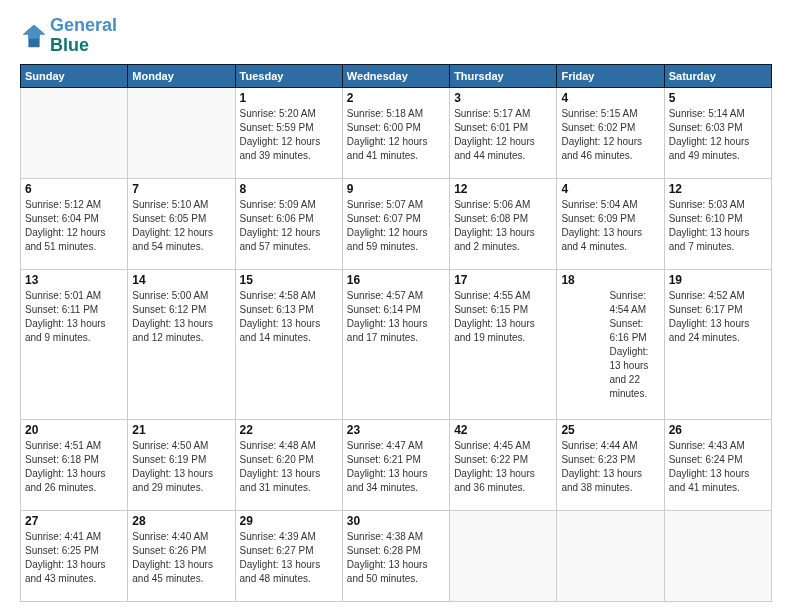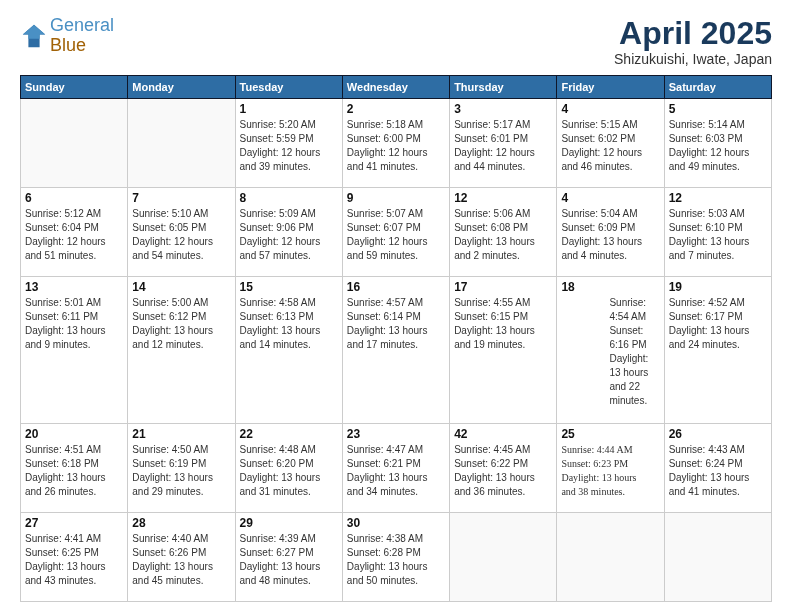--- a/index.html
+++ b/index.html
@@ -22,21 +22,21 @@
       justify-content: space-between;
       align-items: flex-start;
       margin-bottom: 8px;
     }
     .logo {
       display: flex;
       align-items: center;
     }
     .logo-text {
       font-size: 18px;
-      font-weight: normal;
+      font-weight: bold;
       color: #1a3a5c;
       line-height: 1.1;
     }
     .logo-text span {
       color: #4a90c4;
     }
     .logo-icon {
       width: 28px;
       height: 28px;
       margin-right: 2px;
@@ -105,27 +105,23 @@
 <div class="page">
   <div class="header">
     <div class="logo">
       <svg class="logo-icon" viewBox="0 0 40 40">
         <polygon points="20,4 36,18 28,18 28,36 12,36 12,18 4,18" fill="#2e6da4"></polygon>
         <polygon points="20,4 36,18 28,18 28,24 12,24 12,18 4,18" fill="#4a90c4"></polygon>
       </svg>
       <div>
         <div class="logo-text">
           <span>General</span><br>
-          <span style="color:#a16207">Blue</span>
+          <span style="color:#0f766e">Blue</span>
         </div>
       </div>
-    </div>
-    <div class="title-block">
-      <div class="month-title">April 2025</div>
-      <div class="subtitle">Shizukuishi, Iwate, Japan</div>
     </div>
   </div>
 
   <table class="calendar">
     <thead>
       <tr>
       <th>Sunday</th>
           <th>Monday</th>
           <th>Tuesday</th>
           <th>Wednesday</th>
@@ -185,21 +181,21 @@
           <td>
             <span class="day-num">7</span>
             <div class="day-info" style="white-space: pre-line;">Sunrise: 5:10 AM
 Sunset: 6:05 PM
 Daylight: 12 hours
 and 54 minutes.</div>
           </td>
           <td>
             <span class="day-num">8</span>
             <div class="day-info" style="white-space: pre-line;">Sunrise: 5:09 AM
-Sunset: 9:06 PM
+Sunset: 6:06 PM
 Daylight: 12 hours
 and 57 minutes.</div>
           </td>
           <td>
             <span class="day-num">9</span>
             <div class="day-info" style="white-space: pre-line;">Sunrise: 5:07 AM
 Sunset: 6:07 PM
 Daylight: 12 hours
 and 59 minutes.</div>
           </td>
@@ -307,21 +303,21 @@
           </td>
           <td>
             <span class="day-num">42</span>
             <div class="day-info" style="white-space: pre-line;">Sunrise: 4:45 AM
 Sunset: 6:22 PM
 Daylight: 13 hours
 and 36 minutes.</div>
           </td>
           <td>
             <span class="day-num">25</span>
-            <div class="day-info" style="white-space: pre-line; font-family: Liberation Serif, serif;">Sunrise: 4:44 AM
+            <div class="day-info" style="white-space: pre-line;">Sunrise: 4:44 AM
 Sunset: 6:23 PM
 Daylight: 13 hours
 and 38 minutes.</div>
           </td>
           <td>
             <span class="day-num">26</span>
             <div class="day-info" style="white-space: pre-line;">Sunrise: 4:43 AM
 Sunset: 6:24 PM
 Daylight: 13 hours
 and 41 minutes.</div>

